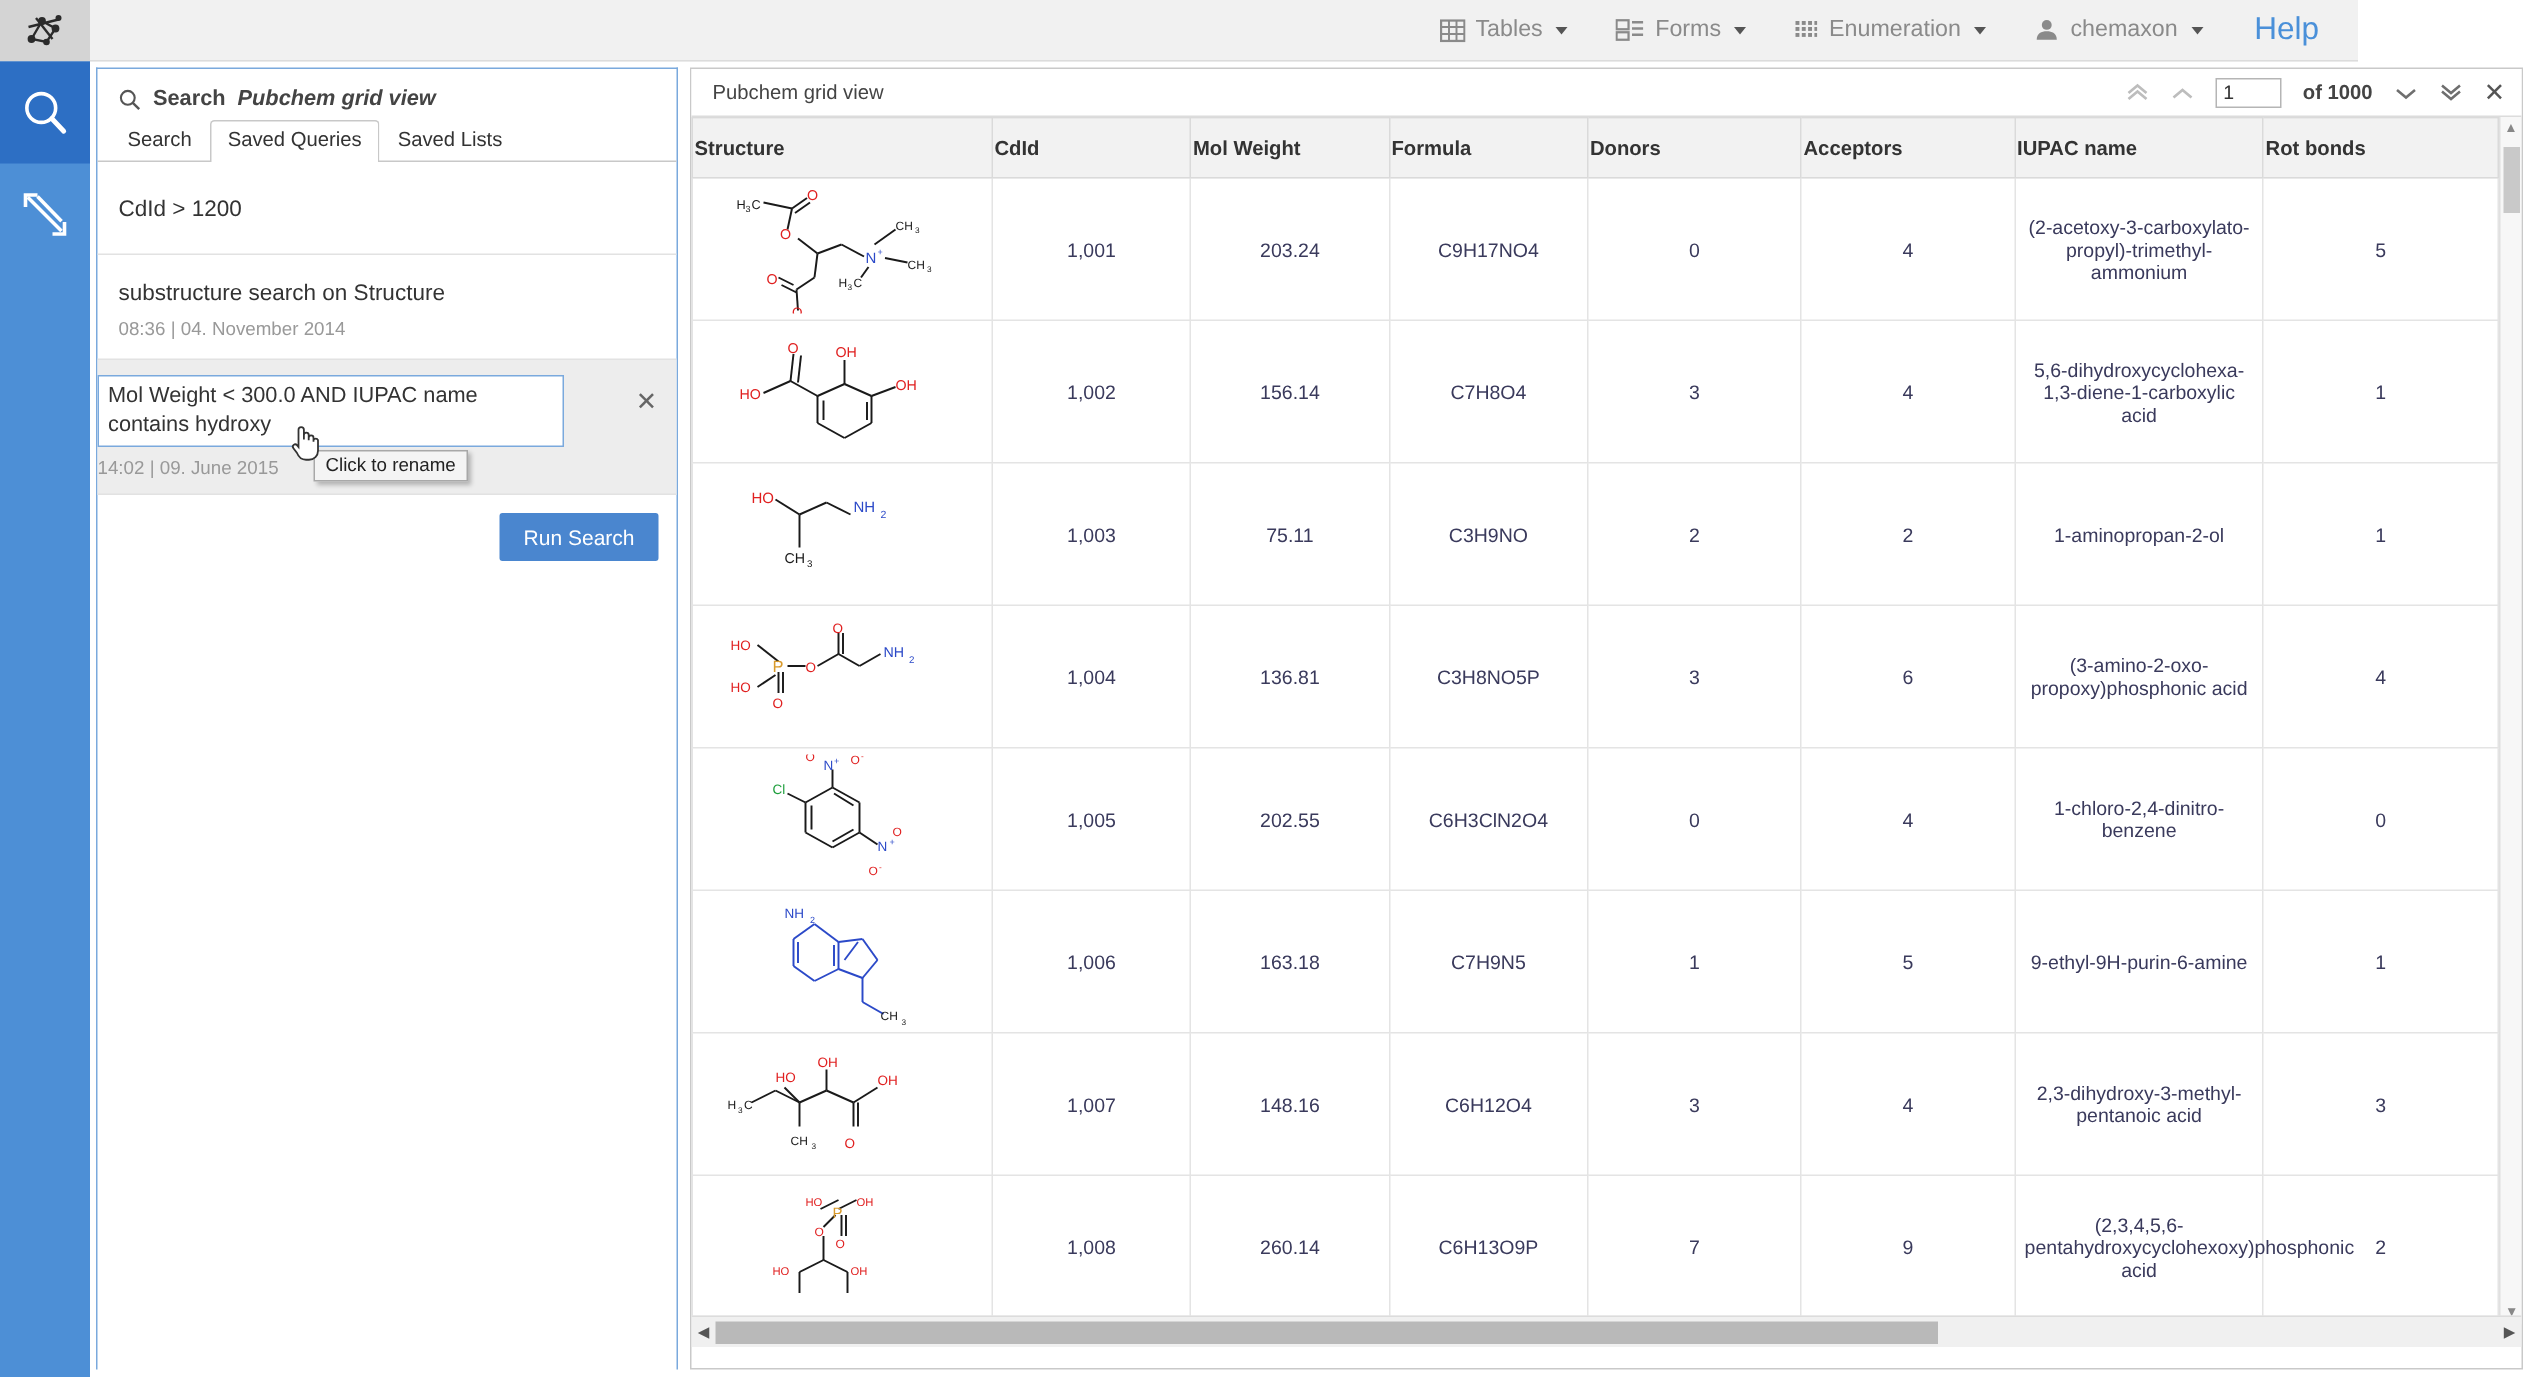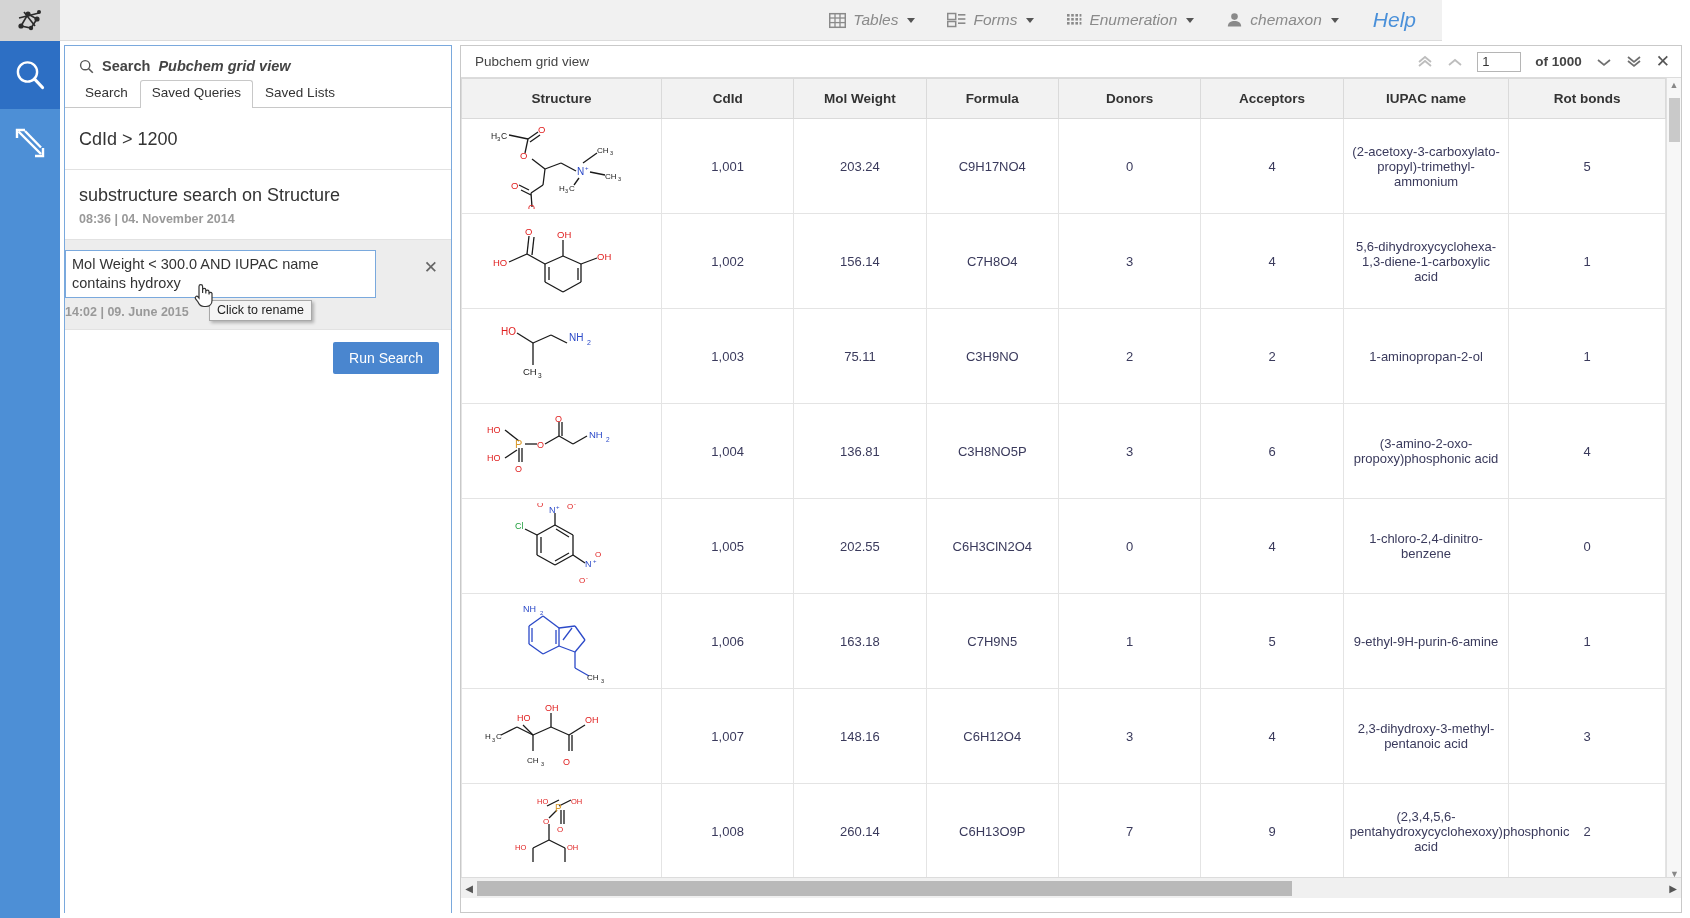--- a/index.html
+++ b/index.html
@@ -8,24 +8,24 @@
     width: 1690px; height: 918px;
     overflow: hidden;
     font-family: "Liberation Sans", sans-serif;
     background: #ffffff;
     color: #333;
   }
   #app { position: relative; width: 1690px; height: 918px; }
 
   
   .topbar {
-    position: absolute; top: 0; left: 0; width: 1442px; height: 41px;
+    position: absolute; top: 0; left: 0; width: 1572px; height: 41px;
     background: #f1f1f1;
     border-bottom: 1px solid #dcdcdc;
-    display: flex; align-items: center; font-style: italic;
+    display: flex; align-items: center;
   }
   .logo-cell {
     width: 60px; height: 41px; background: #d4d4d4;
     display: flex; align-items: center; justify-content: center;
   }
   .topnav {
     margin-left: auto; display: flex; align-items: center;
     height: 41px; padding-right: 16px;
   }
   .topnav-item {
@@ -87,22 +87,22 @@
     padding-bottom: 7px;
   }
   .query-list { padding: 0 0 0 0; }
   .query-item {
     padding: 16px 14px 14px 14px;
     border-bottom: 1px solid #e2e2e2;
     position: relative; cursor: pointer;
   }
   .query-item.plain { border-bottom: 1px solid #e2e2e2; }
   .query-item.selected { background: #ededed; padding: 10px 14px 10px 0; }
-  .query-name { font-size: 18px; color: #333; line-height: 19px; }
-  .query-date { font-size: 12.5px; color: #999; margin-top: 7px; font-weight: bold; }
+  .query-name { font-size: 15px; color: #333; line-height: 19px; }
+  .query-date { font-size: 12.5px; color: #999; margin-top: 7px; }
   .query-name-edit {
     border: 1px solid #7aa9dd; background: #fff;
     padding: 4px 6px; font-size: 14.5px; color: #333;
     line-height: 19px; width: 311px; min-height: 36px;
   }
   .query-close {
     position: absolute; right: 13px; top: 22px;
     font-size: 17px; color: #666; cursor: pointer; line-height: 12px;
   }
   .tooltip {
@@ -147,21 +147,21 @@
     font-size: 13px; padding: 0 4px; color: #333;
     font-family: "Liberation Sans", sans-serif; background: #fff;
   }
   .pg-of { font-size: 13.5px; color: #444; font-weight: bold; }
   .pg-close { color: #555; font-size: 17px; cursor: pointer; line-height: 1; }
 
   table.grid { border-collapse: collapse; width: 1205px; table-layout: fixed; }
   table.grid th {
     background: #f2f2f2; border: 1px solid #dadada;
     font-size: 13.5px; font-weight: bold; color: #333;
-    height: 40px; text-align: center;
+    height: 40px; text-align: left;
   }
   table.grid td {
     border: 1px solid #e4e4e4;
     font-size: 13px; color: #3a3a5c; text-align: center;
     vertical-align: middle;
   }
   .cell-struct { padding: 4px 0; }
   .cell-iupac { font-size: 12.5px; line-height: 15px; padding: 0 6px; }
 
   .grid-body {

